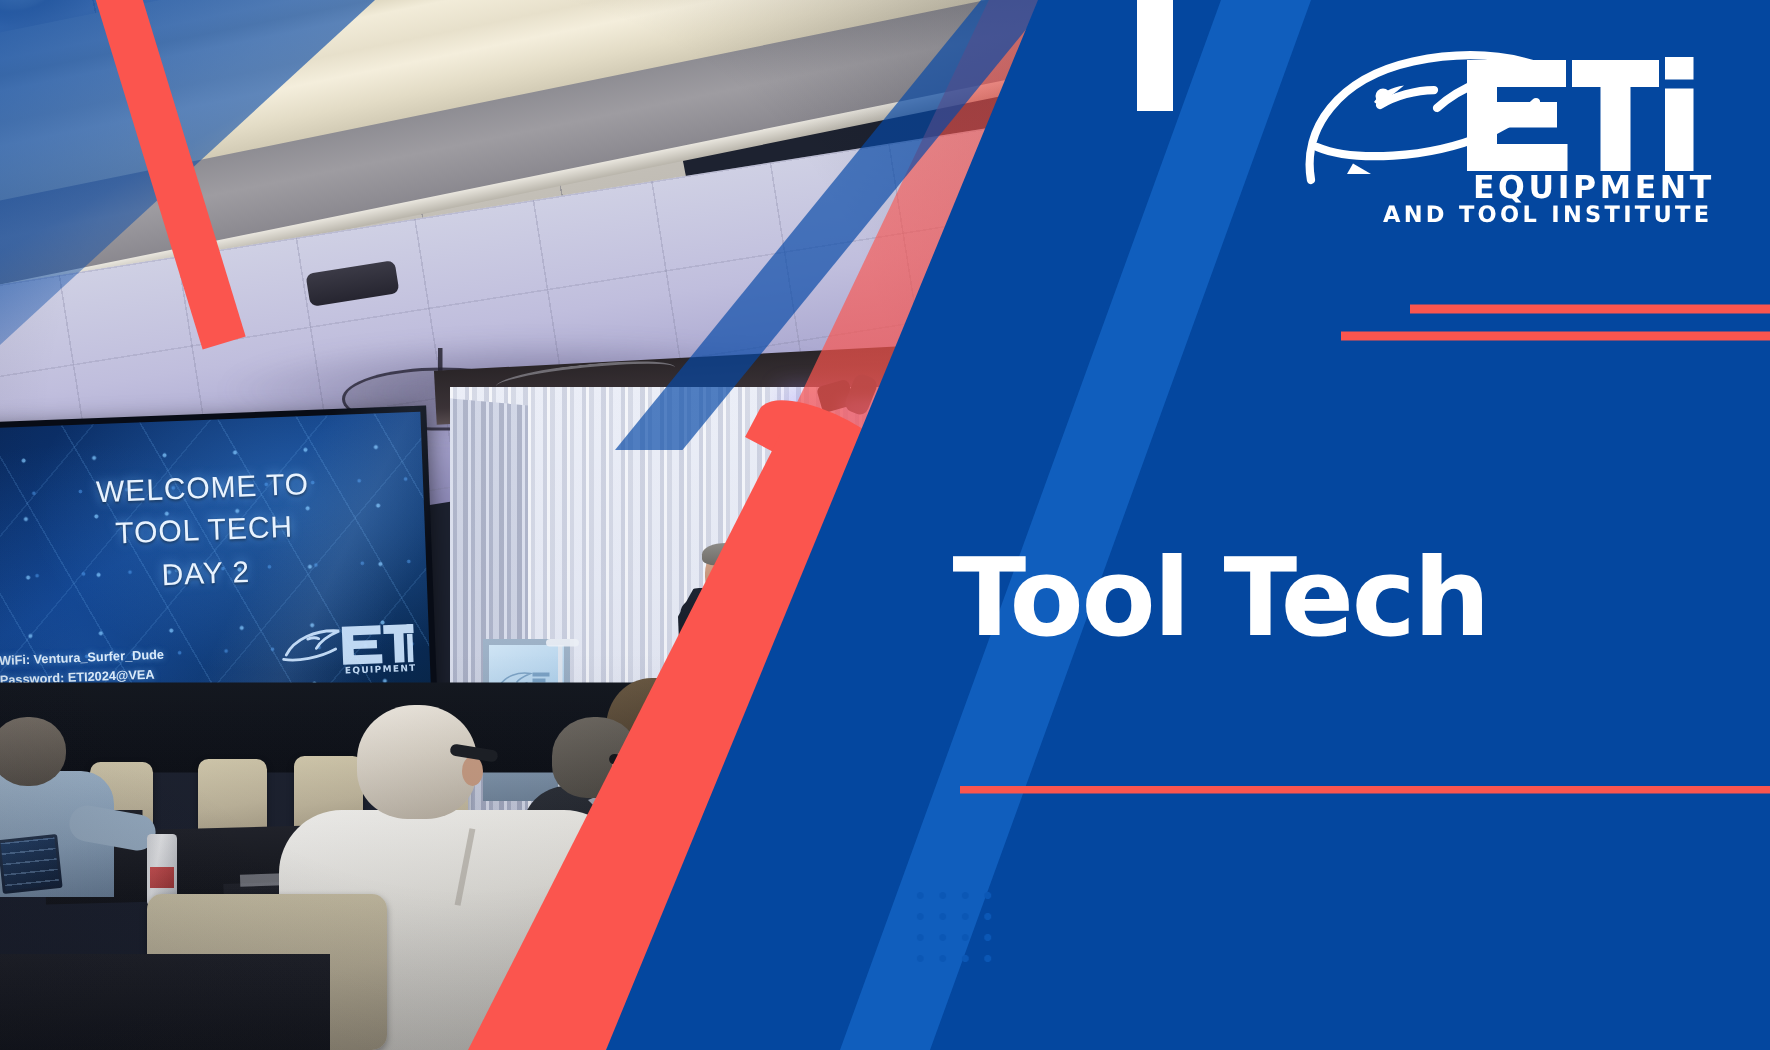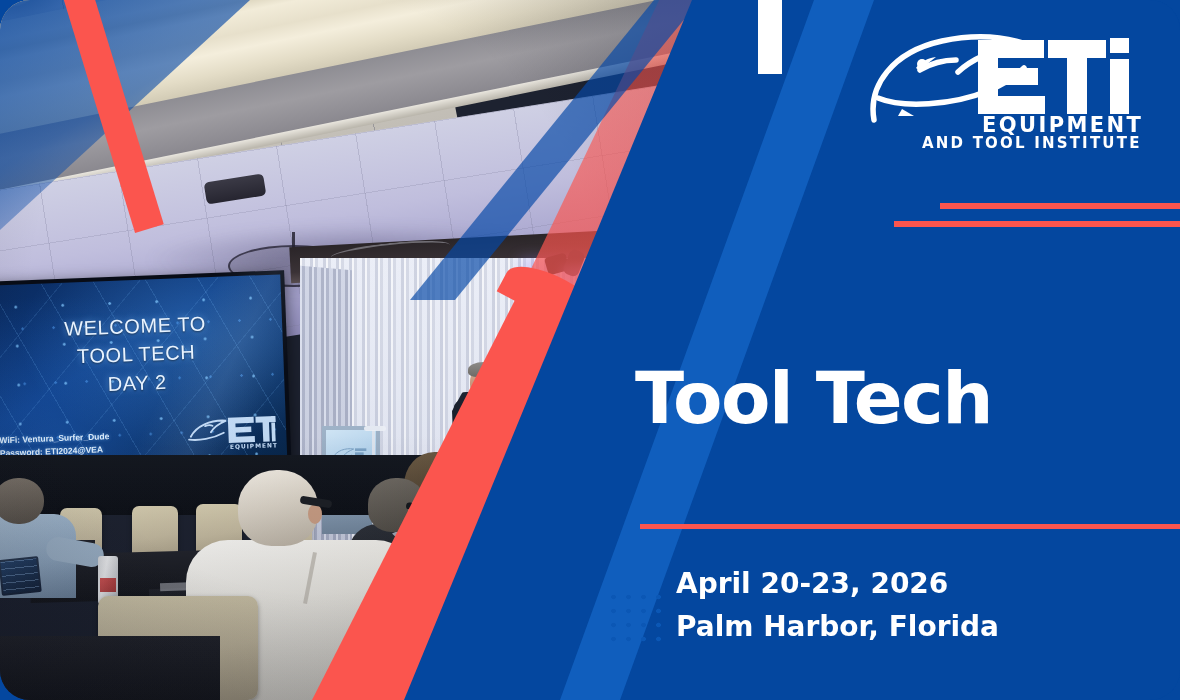--- a/index.html
+++ b/index.html
@@ -8,21 +8,20 @@
     width: 1180px; height: 700px;
     overflow: hidden;
     background: #04479f;
     font-family: "Liberation Sans", sans-serif;
   }
   #banner {
     position: relative;
     width: 1180px; height: 700px;
     overflow: hidden;
     background: #04479f;
-    border-radius: 30px;
   }
 
   
   .photo {
     position: absolute;
     left: 0; top: 0;
     width: 700px; height: 700px;
     overflow: hidden;
     background: #1d2230;
   }
@@ -857,18 +856,14 @@
 
     <rect x="252" y="35" width="19" height="55" fill="#ffffff"></rect>
     <rect x="252" y="14" width="19" height="15" fill="#ffffff"></rect>
 
     <text x="124" y="108" fill="#ffffff" font-family="DejaVu Sans" font-size="21" font-weight="bold" letter-spacing="2.4">EQUIPMENT</text>
 
     <text x="64" y="124" fill="#ffffff" font-family="DejaVu Sans" font-size="15" font-weight="bold" letter-spacing="2.2">AND TOOL INSTITUTE</text>
   </svg>
 
   <div class="title">Tool Tech</div>
-  <div class="meta">
-    <span>April 20-23, 2026</span>
-    <span class="meta-line2">Palm Harbor, Florida</span>
-  </div>
 
 </div>
 
 </body></html>

